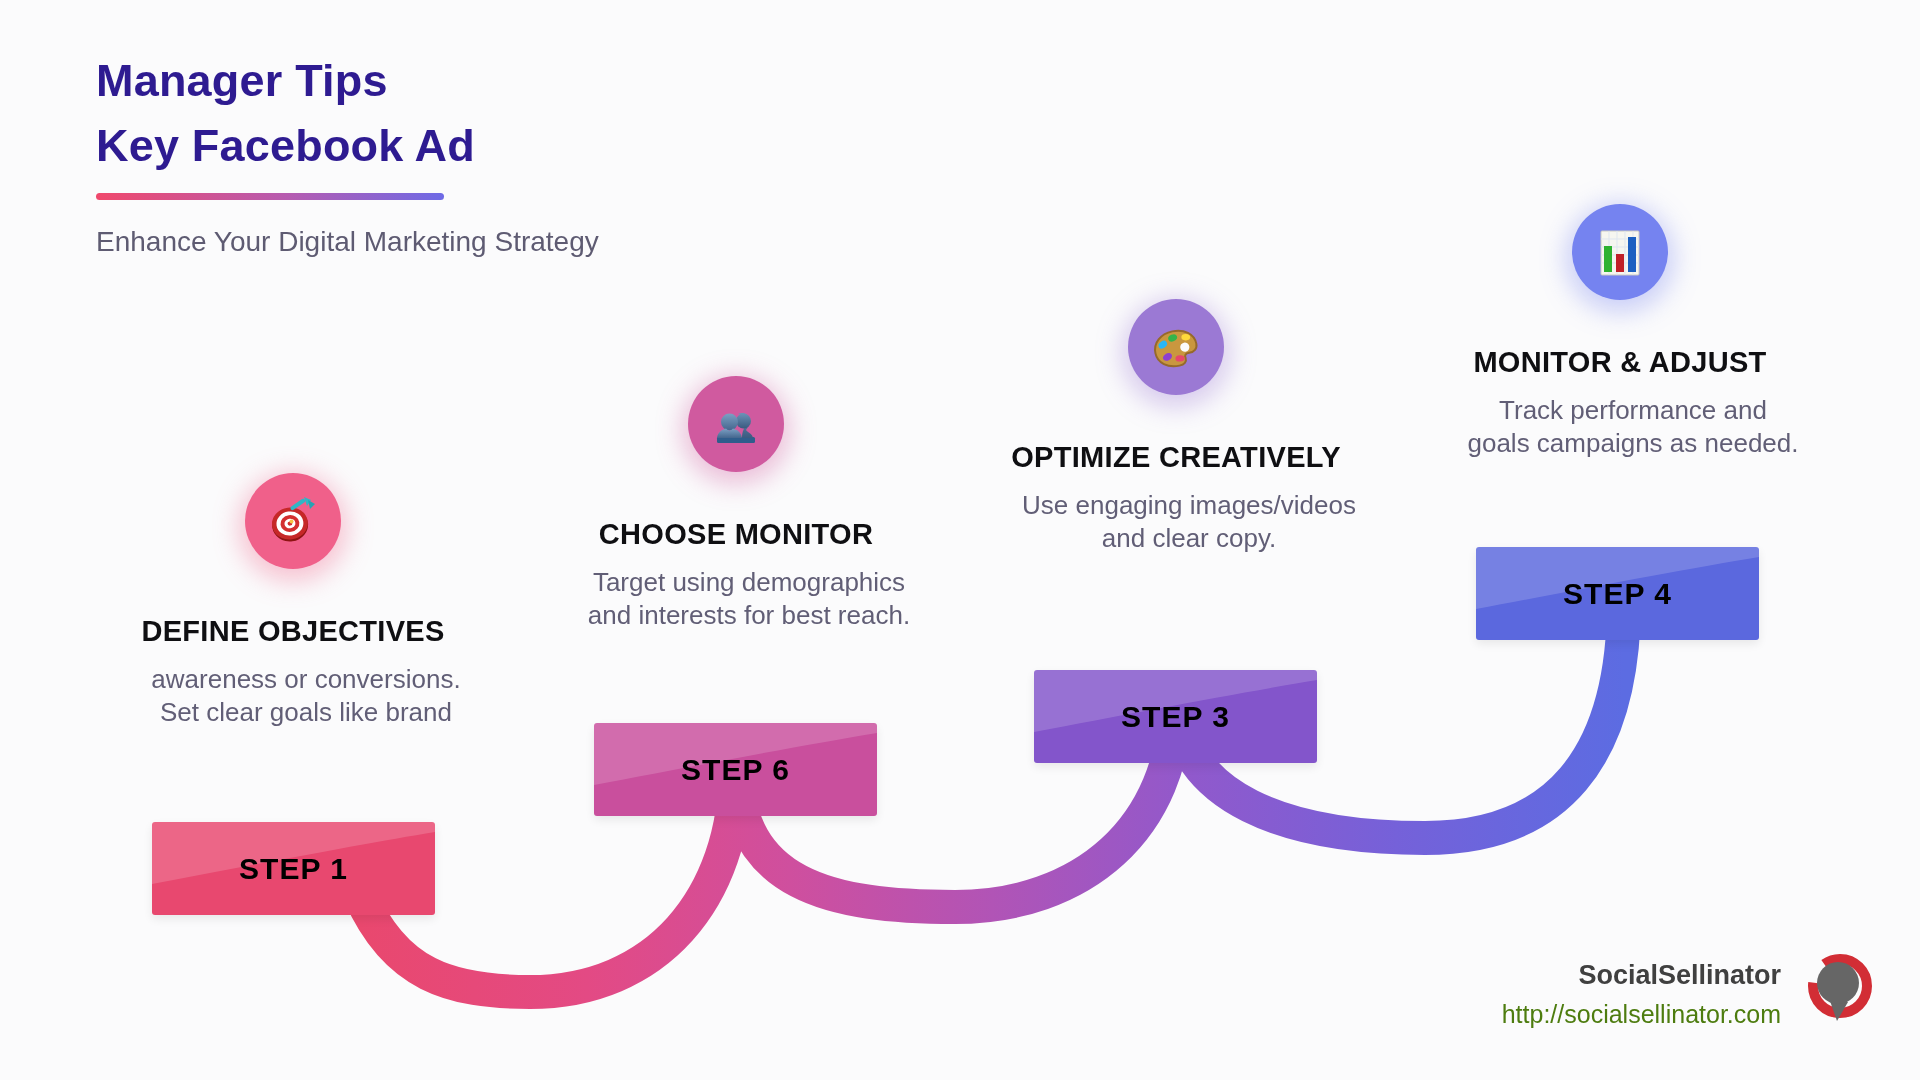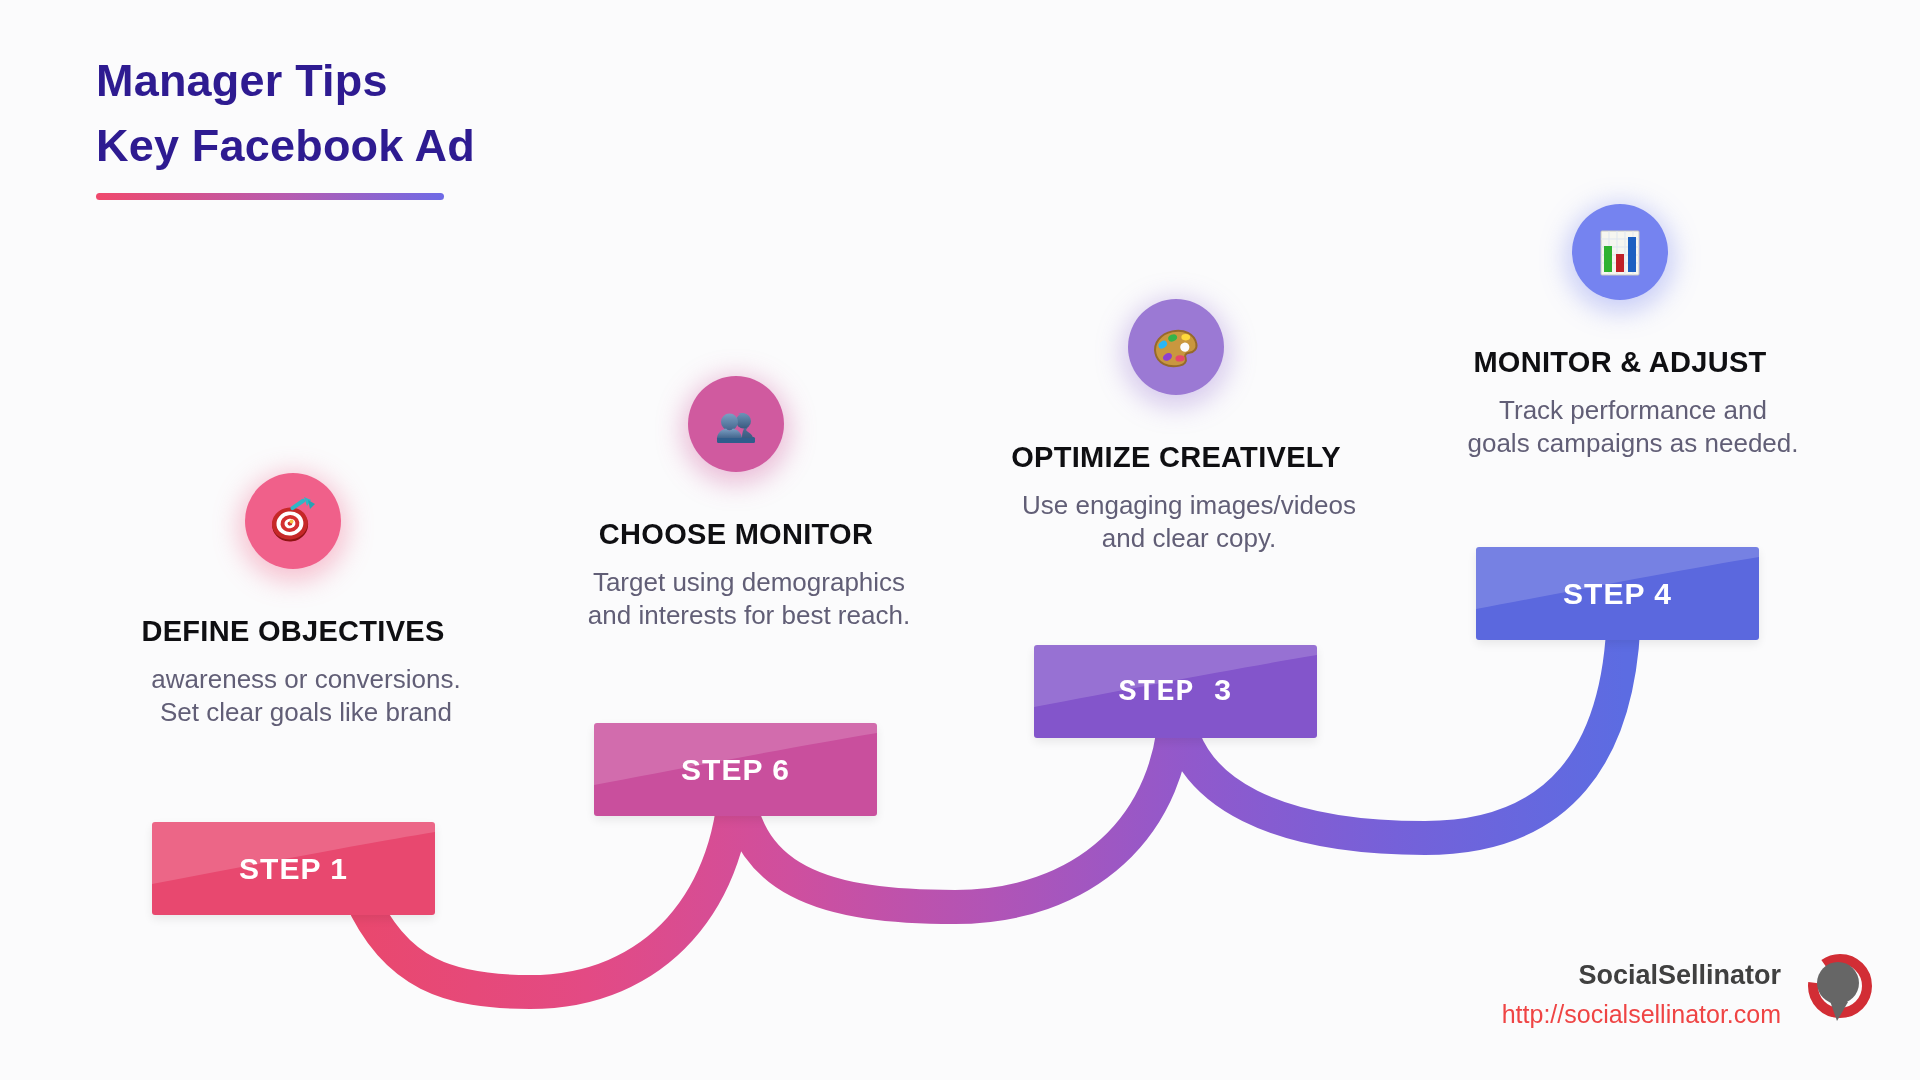--- a/index.html
+++ b/index.html
@@ -55,41 +55,42 @@
 
   
   .step-banner {
     position:absolute; width:283px; height:93px; z-index:2;
     background:var(--banner,#999); border-radius:3px;
     display:flex; align-items:center; justify-content:center;
     box-shadow:0 4px 10px rgba(0,0,0,0.08);
   }
   .banner-1 { left:152px; top:822px; }
   .banner-2 { left:594px; top:723px; }
-  .banner-3 { left:1034px; top:645px;font-family:Liberation Mono, monospace; }
+  .banner-3 { left:1034px; top:670px; }
   .banner-4 { left:1476px; top:547px; }
   .banner-sheen { position:absolute; left:0; top:0; width:100%; height:100%; }
   .step-banner-label {
     position:relative; z-index:1;
-    font-size:30px; font-weight:700; color:#ffffff; letter-spacing:1px;
+    font-size:30px; font-weight:700; color:#000000; letter-spacing:1px;
   }
 
   
   .footer-text { position:absolute; right:139px; top:960px; text-align:right; z-index:3; }
   .footer-brand { font-size:27px; font-weight:700; color:#404040; }
-  .footer-url { margin-top:9px; font-size:25px; color:#ef4444; }
+  .footer-url { margin-top:9px; font-size:25px; color:#4d7c0f; }
   .footer-logo { position:absolute; left:1804px; top:951px; z-index:3; }
 </style>
 </head>
 <body>
 
 <div class="header">
   <div class="title-line">Manager Tips</div>
   <div class="title-line">Key Facebook Ad</div>
   <div class="title-underline"></div>
+  <div class="subtitle">Enhance Your Digital Marketing Strategy</div>
 </div>
 
 <svg class="wave-svg" width="1920" height="1080" viewBox="0 0 1920 1080">
   <defs>
     <linearGradient id="waveGrad" gradientUnits="userSpaceOnUse" x1="360" y1="0" x2="1624" y2="0">
       <stop offset="0" stop-color="#e9486e"></stop>
       <stop offset="0.18" stop-color="#e34a84"></stop>
       <stop offset="0.34" stop-color="#cf4f9e"></stop>
       <stop offset="0.50" stop-color="#b154b6"></stop>
       <stop offset="0.66" stop-color="#9059cc"></stop>

